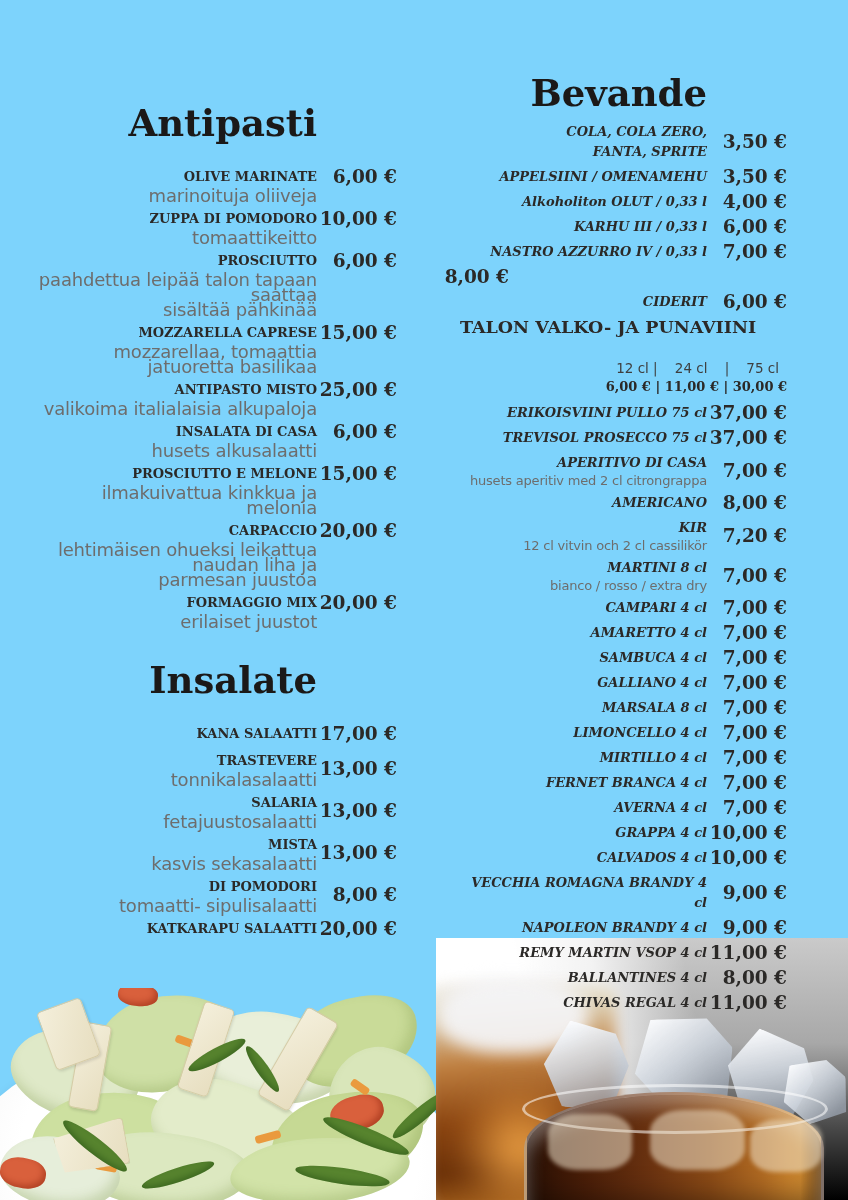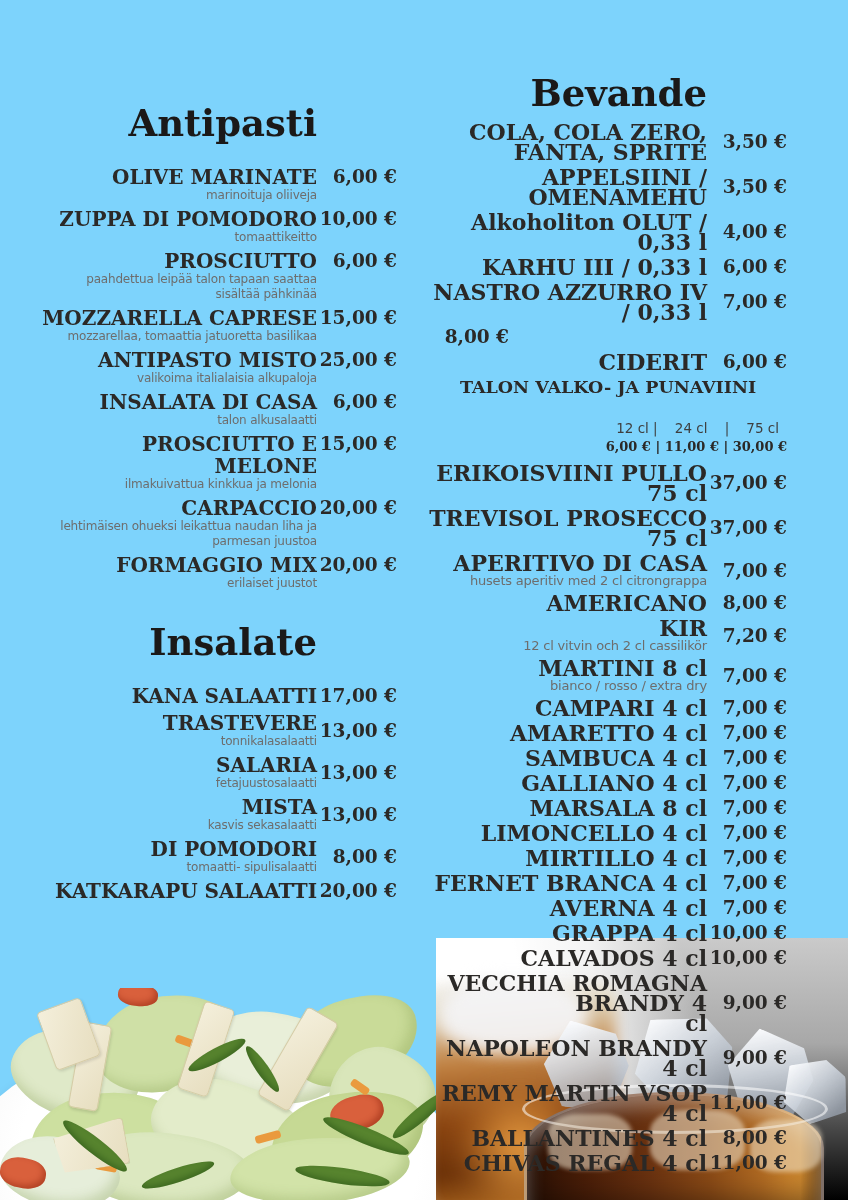--- a/index.html
+++ b/index.html
@@ -14,28 +14,28 @@
   .heading-row{display:flex;}
   .heading-row .h{flex:1;text-align:right;font-weight:bold;font-size:37px;line-height:46px;
                   color:#1b1918;margin:0;letter-spacing:0;}
   .heading-row .pspace{width:var(--pw);}
   #left-col .heading-row{margin-bottom:20px;}
   #right-col .heading-row{margin-bottom:6px;}
   #sec-insalate{margin-top:28px;}
 
   .item{display:flex;align-items:center;margin-bottom:5px;}
   .item .txt{flex:1;text-align:right;min-width:0;}
-  .name{font-weight:bold;font-size:20px;line-height:22px;letter-spacing:0;color:#2b2927;white-space:pre-line;}
-  .desc{font-family:"DejaVu Sans",sans-serif;font-size:12px;line-height:15px;letter-spacing:-0.2px;
+  .name{font-weight:bold;font-size:13px;line-height:22px;letter-spacing:0;color:#2b2927;white-space:pre-line;}
+  .desc{font-family:"DejaVu Sans",sans-serif;font-size:18px;line-height:15px;letter-spacing:-0.2px;
         color:#6d6d6d;white-space:pre-line;}
   .price{width:var(--pw);text-align:right;font-weight:bold;font-size:18.5px;line-height:22px;
          color:#2b2927;white-space:nowrap;}
   #sec-antipasti .item{align-items:flex-start;}
 
-  #right-col .name{font-size:22px;line-height:20px;}
+  #right-col .name{font-size:13px;line-height:20px;font-style:italic;}
   #right-col .desc{font-size:13px;line-height:15px;}
   #right-col .price{line-height:20px;}
 
   
   .wine-head{text-align:center;font-weight:bold;font-size:17.5px;line-height:20px;
              color:#2b2927;margin-bottom:24px;}
   .wine-sizes{text-align:right;font-family:"DejaVu Sans",sans-serif;font-size:13.5px;line-height:15px;
               color:#3e3e3e;white-space:pre;padding-right:8px;}
   .wine-prices{text-align:right;font-weight:bold;font-size:13px;line-height:21px;
                color:#2b2927;margin-bottom:6px;white-space:pre;}
@@ -220,21 +220,21 @@
           <div class="item">
             <div class="txt">
               <div class="name">ANTIPASTO MISTO</div>
               <div class="desc">valikoima italialaisia alkupaloja</div>
             </div>
             <div class="price">25,00 €</div>
           </div>
           <div class="item">
             <div class="txt">
               <div class="name">INSALATA DI CASA</div>
-              <div class="desc">talon alkusalaatti</div>
+              <div class="desc">husets alkusalaatti</div>
             </div>
             <div class="price">6,00 €</div>
           </div>
           <div class="item">
             <div class="txt">
               <div class="name">PROSCIUTTO E MELONE</div>
               <div class="desc">ilmakuivattua kinkkua ja melonia</div>
             </div>
             <div class="price">15,00 €</div>
           </div>

